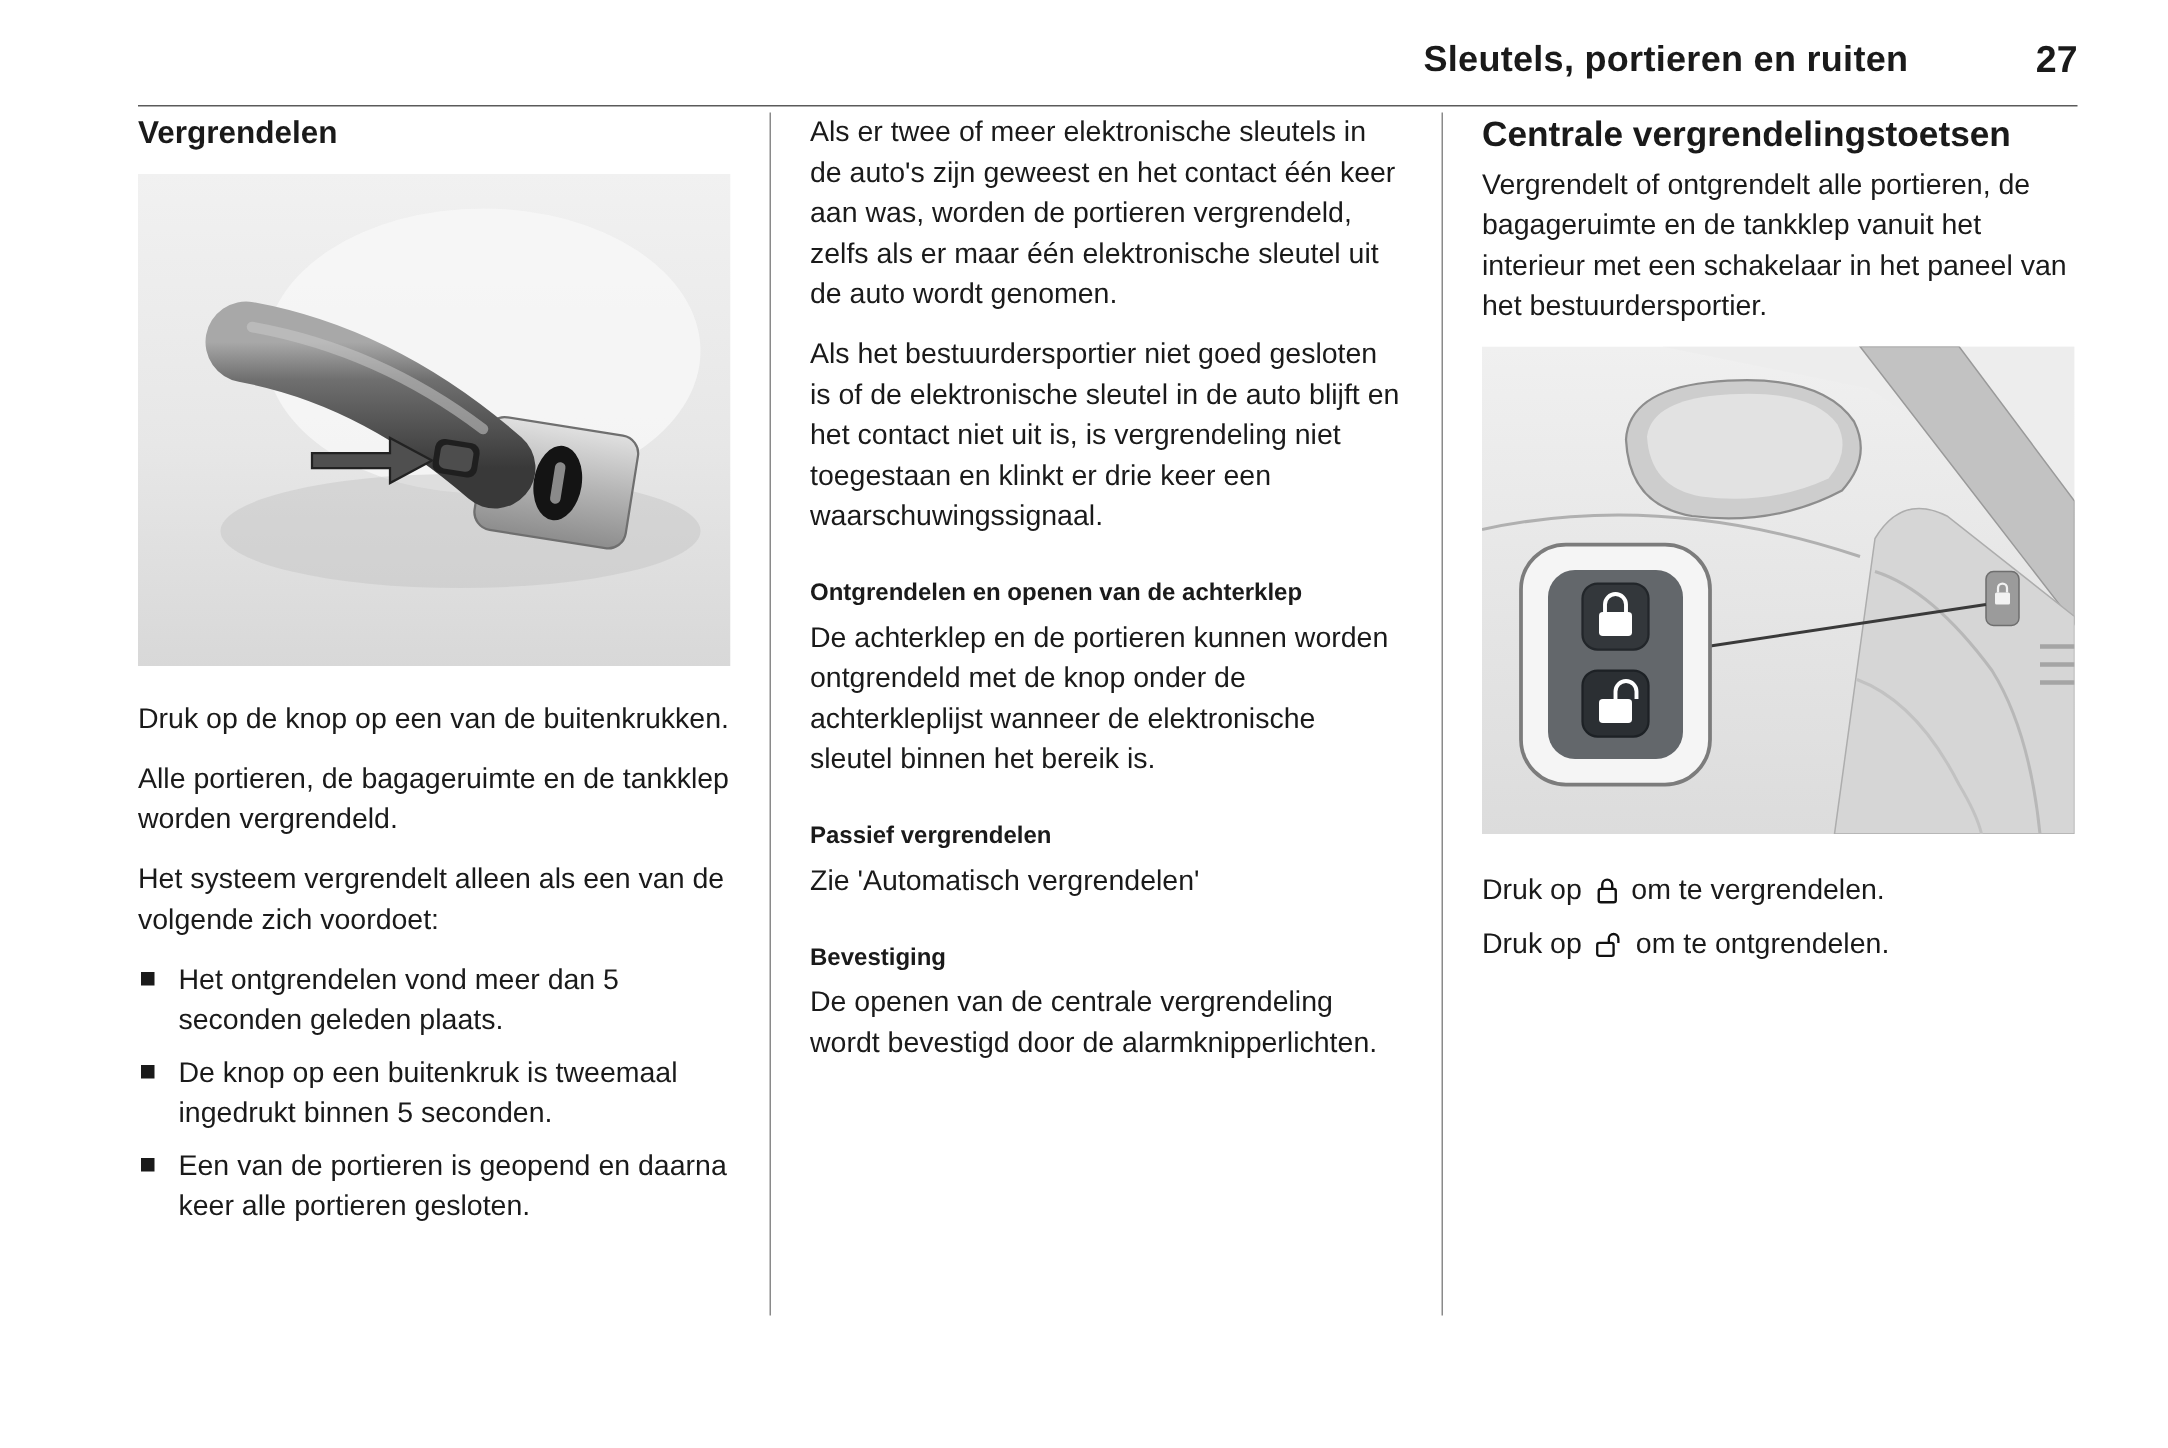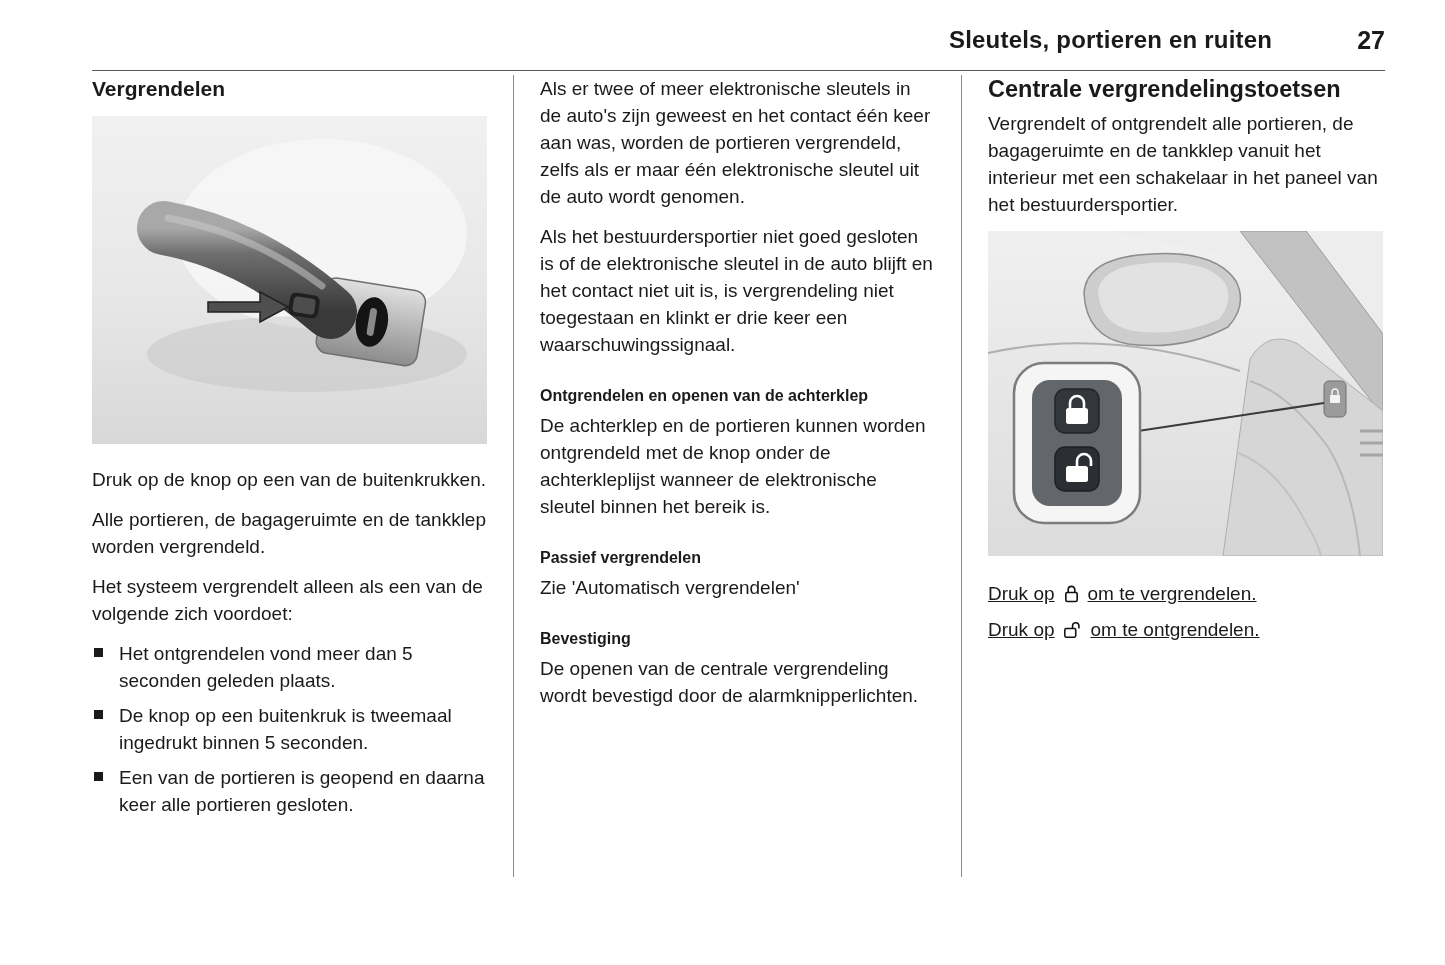--- a/index.html
+++ b/index.html
@@ -39,21 +39,21 @@
     position: absolute; left: 2px; top: 8px;
     width: 9px; height: 9px; background: #1a1a1a;
   }
 
   
   figure { margin: 14px 0 22px 0; }
   figure svg { display: block; }
   .col3-figure { margin: 12px 0 24px 0; }
 
   
-  .action-line { display: flex; align-items: center; gap: 8px; margin-bottom: 9px; text-decoration: underline; }
+  .action-line { display: flex; align-items: center; gap: 8px; margin-bottom: 9px; }
   .inline-icon { display: inline-flex; align-items: center; }
   .inline-icon svg { display: block; }
 </style>
 </head>
 <body>
 
 <div class="page">
 
   <header class="page-header">
     <h1 class="header-title">Sleutels, portieren en ruiten</h1>

